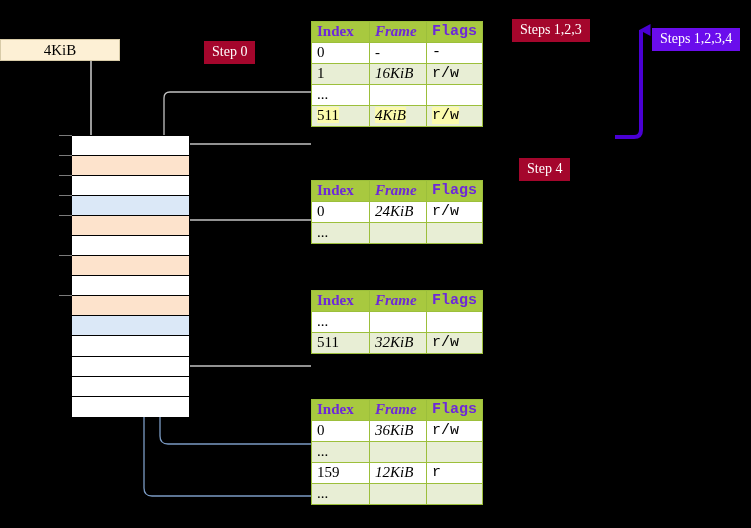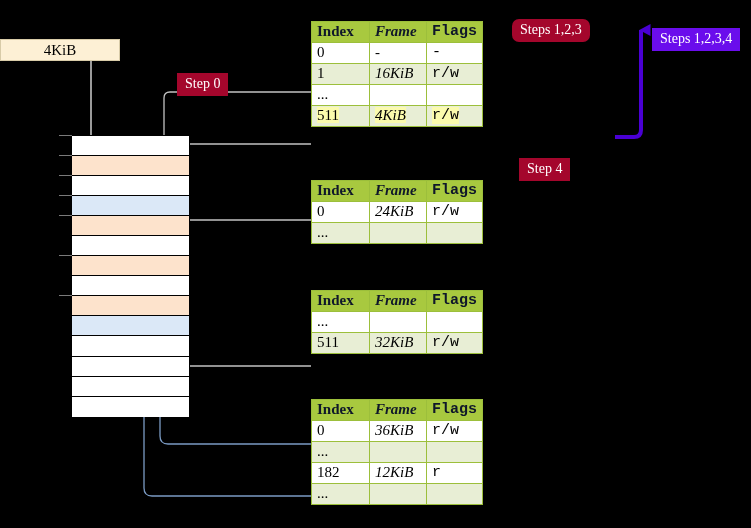--- a/index.html
+++ b/index.html
@@ -43,22 +43,22 @@
     font-size: 14px;
     line-height: 1;
     padding: 4px 8px 5px 8px;
     color: #ffffff;
     white-space: nowrap;
     box-sizing: border-box;
   }
   .badge-crimson { background: #a4062c; }
   .badge-violet  { background: #6a0dec; }
 
-  #badge-step0       { left: 177px; top: 41px; margin-top: 32px; }
-  #badge-steps123    { left: 512px; top: 19px; border-radius: 7px; }
+  #badge-step0       { left: 204px; top: 41px; }
+  #badge-steps123    { left: 512px; top: 19px; }
   #badge-steps1234   { left: 652px; top: 28px; }
   #badge-step4       { left: 519px; top: 158px; }
 
   
   .memcol {
     position: absolute;
     left: 71px; top: 135px;
     width: 119px; height: 281px;
     box-sizing: border-box;
     border: 1px solid #000;
@@ -99,21 +99,21 @@
     height: 20px;
     box-sizing: border-box;
     text-align: left;
     vertical-align: middle;
     line-height: 1;
     overflow: hidden;
     white-space: nowrap;
   }
   .ptable th {
     background: #a8c93f;
-    color: #0f172a;
+    color: #6d28d9;
     font-weight: bold;
   }
   .ptable td { color: #000; }
   .row-alt td { background: #e8eed5; }
   .row-plain td { background: #ffffff; }
   .hl { background: #fbfbad; }
 
   .col-index { width: 58px; }
   .col-frame { width: 57px; font-style: italic; }
   .col-flags { width: 56px; font-family: Liberation Mono, monospace; }
@@ -281,21 +281,21 @@
           <td class="col-index">0</td>
           <td class="col-frame">36KiB</td>
           <td class="col-flags">r/w</td>
         </tr>
         <tr class="row-alt">
           <td class="col-index">...</td>
           <td class="col-frame"></td>
           <td class="col-flags"></td>
         </tr>
         <tr class="row-plain">
-          <td class="col-index">182</td>
+          <td class="col-index">159</td>
           <td class="col-frame">12KiB</td>
           <td class="col-flags">r</td>
         </tr>
         <tr class="row-alt">
           <td class="col-index">...</td>
           <td class="col-frame"></td>
           <td class="col-flags"></td>
         </tr>
       </tbody>
     </table>

